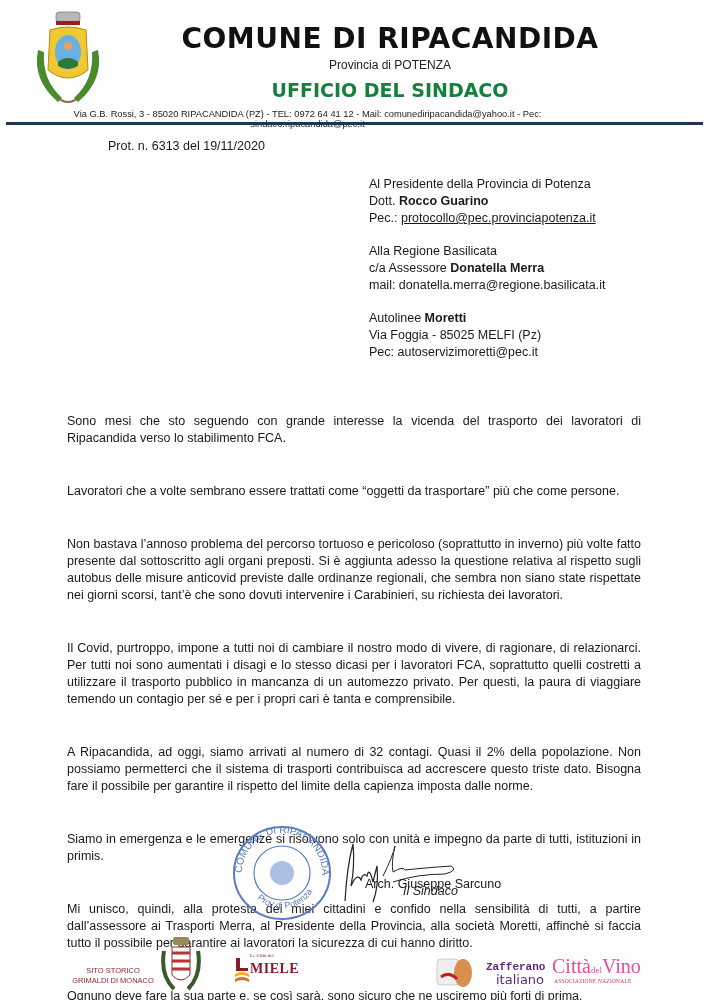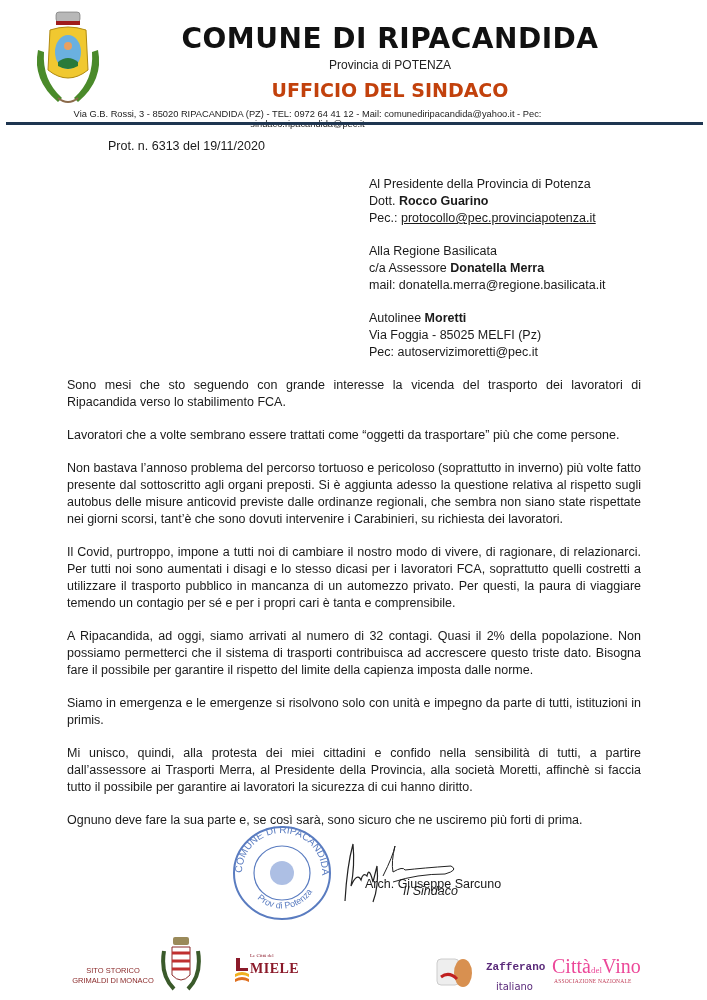--- a/index.html
+++ b/index.html
@@ -3,45 +3,45 @@
 <meta charset="utf-8">
 <style>
   * { margin:0; padding:0; box-sizing:border-box; }
   html, body { width:707px; height:1000px; background:#ffffff; overflow:hidden; }
   body { position:relative; font-family:"Liberation Sans", sans-serif; color:#1a1a1a; }
   .crest { position:absolute; left:28px; top:10px; width:80px; height:100px; }
   .h-title { position:absolute; left:150px; top:22px; width:480px; text-align:center;
     font-family:"DejaVu Sans", sans-serif; font-weight:bold; font-size:28px; letter-spacing:0.5px; color:#111; }
   .h-prov { position:absolute; left:150px; top:58px; width:480px; text-align:center; font-size:12px; color:#222; }
   .h-office { position:absolute; left:150px; top:79px; width:480px; text-align:center;
-    font-family:"DejaVu Sans", sans-serif; font-weight:bold; font-size:19px; color:#c2410c; }
+    font-family:"DejaVu Sans", sans-serif; font-weight:bold; font-size:19px; color:#15803d; }
   .h-contacts { position:absolute; left:0; top:109px; width:585px; text-align:center; font-size:9.3px; color:#222; padding-left:30px; }
   .h-rule { position:absolute; left:6px; top:122px; width:697px; height:3px; background:#1e3550; }
   .doc { font-family:"Liberation Sans", sans-serif; font-size:12.5px; line-height:17px; color:#1a1a1a; }
   .prot { position:absolute; left:108px; top:138px; }
   .recips { position:absolute; left:369px; top:176px; width:300px; }
   .recip { margin-bottom:16px; }
   .recip b { font-weight:bold; }
   .u { text-decoration:underline; }
   .body { position:absolute; left:67px; top:377px; width:574px; }
-  .body p { text-align:justify; margin-bottom:16px; }
+  .body p { text-align:justify; margin-bottom:16px;margin-top:36px; }
   .stamp { position:absolute; left:228px; top:823px; width:108px; height:100px; }
   .sigimg { position:absolute; left:333px; top:836px; width:140px; height:70px; }
   .sig-title { position:absolute; left:403px; top:883px;font-style:italic; }
   .sig-name { position:absolute; left:365px; top:876px; }
   .footer-logo { position:absolute; }
   .sito { left:68px; top:966px; width:90px; text-align:center; font-size:7.5px; line-height:10px; color:#8a2a2a; }
   .grimaldi { left:158px; top:935px; width:46px; height:58px; }
   .miele { left:234px; top:958px; width:70px; height:26px; }
   .miele-text { position:absolute; left:16px; top:3px; font-family:"Liberation Serif", serif; font-size:14px; color:#8b1a2a; font-weight:bold; letter-spacing:0.5px; }
   .miele-small { position:absolute; left:16px; top:-5px; font-family:"Liberation Serif", serif; font-size:5px; color:#8b1a2a; }
   .saffron { left:435px; top:955px; width:38px; height:34px; }
   .zaff { left:482px; top:955px; width:60px; height:36px; }
   .zaff-t { position:absolute; left:4px; top:6px; font-size:11px; color:#5a2a7a; font-weight:bold; font-family:Liberation Mono, monospace; }
-  .zaff-s { position:absolute; left:14px; top:26px; font-size:10px; color:#5a2a7a; font-family:"DejaVu Sans", sans-serif; }
+  .zaff-s { position:absolute; left:14px; top:17px; font-size:13px; color:#5a2a7a; font-family:"DejaVu Sans", sans-serif; }
   .vino { left:552px; top:955px; width:100px; height:36px; }
   .vino-t { position:absolute; left:0; top:0; font-family:"Liberation Serif", serif; font-size:20px; color:#ec4899; }
   .vino-del { font-size:9px; }
   .vino-s { position:absolute; left:2px; top:23px; font-family:"Liberation Serif", serif; font-size:5.5px; color:#c0405a; letter-spacing:0.2px; }
 </style>
 </head>
 <body>
 
 <svg class="crest" viewBox="0 0 80 100">
   <rect x="28" y="2" width="24" height="10" rx="3" fill="#b8b8b8" stroke="#666" stroke-width="0.6"></rect>

